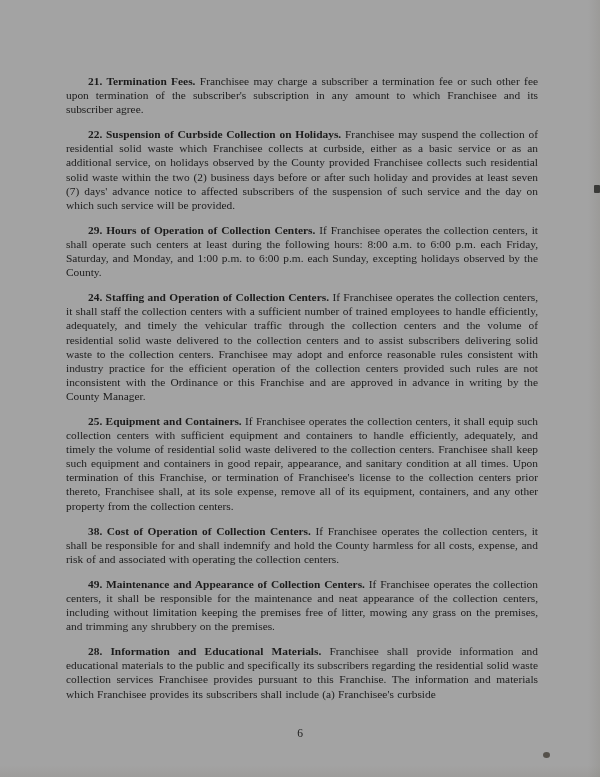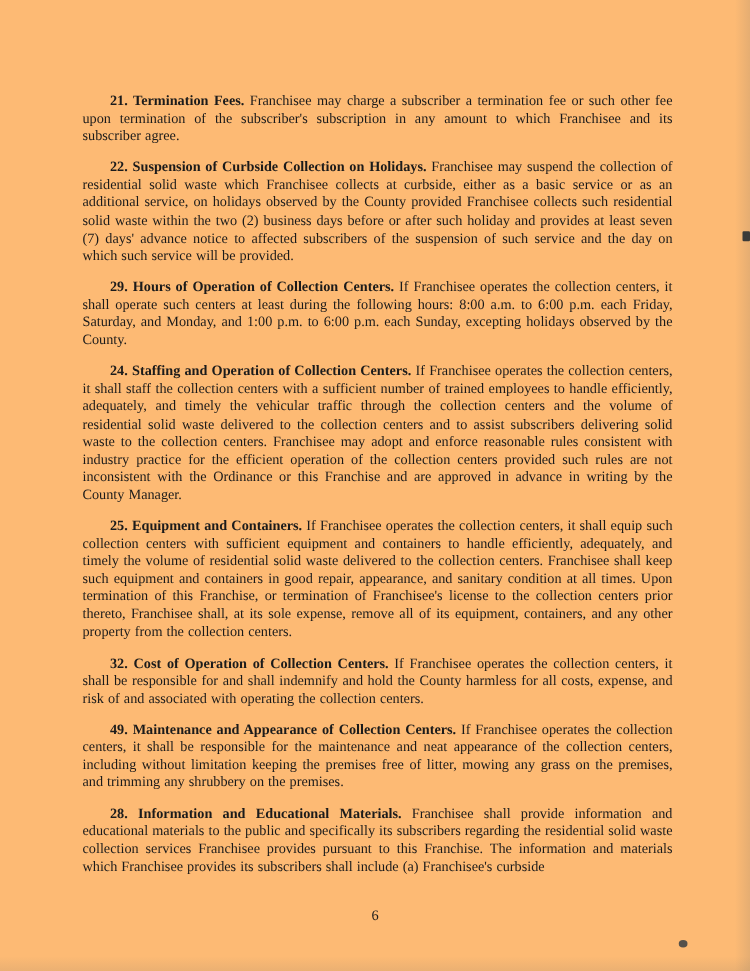--- a/index.html
+++ b/index.html
@@ -5,21 +5,21 @@
   html, body { margin: 0; padding: 0; }
   body {
     width: 600px; height: 777px;
     background: #f2f1ed;
     font-family: "Liberation Serif", "DejaVu Serif", serif;
     position: relative;
     overflow: hidden;
   }
   .page {
     position: absolute; inset: 0;
-    background: #fdba74;
+    background: #a3a3a3;
     color: #1b1b1b;
     padding: 74px 62px 16px 66px;
     box-sizing: border-box;
   }
   .para {
     font-size: 11.4px;
     line-height: 14.1px;
     text-align: justify;
     text-indent: 22px;
     margin: 0 0 11px 0;
@@ -66,21 +66,21 @@
   <p class="para"><span class="head">21. Termination Fees.</span> <span>Franchisee may charge a subscriber a termination fee or such other fee upon termination of the subscriber's subscription in any amount to which Franchisee and its subscriber agree.</span></p>
 
   <p class="para"><span class="head">22. Suspension of Curbside Collection on Holidays.</span> <span>Franchisee may suspend the collection of residential solid waste which Franchisee collects at curbside, either as a basic service or as an additional service, on holidays observed by the County provided Franchisee collects such residential solid waste within the two (2) business days before or after such holiday and provides at least seven (7) days' advance notice to affected subscribers of the suspension of such service and the day on which such service will be provided.</span></p>
 
   <p class="para"><span class="head">29. Hours of Operation of Collection Centers.</span> <span>If Franchisee operates the collection centers, it shall operate such centers at least during the following hours: 8:00 a.m. to 6:00 p.m. each Friday, Saturday, and Monday, and 1:00 p.m. to 6:00 p.m. each Sunday, excepting holidays observed by the County.</span></p>
 
   <p class="para"><span class="head">24. Staffing and Operation of Collection Centers.</span> <span>If Franchisee operates the collection centers, it shall staff the collection centers with a sufficient number of trained employees to handle efficiently, adequately, and timely the vehicular traffic through the collection centers and the volume of residential solid waste delivered to the collection centers and to assist subscribers delivering solid waste to the collection centers. Franchisee may adopt and enforce reasonable rules consistent with industry practice for the efficient operation of the collection centers provided such rules are not inconsistent with the Ordinance or this Franchise and are approved in advance in writing by the County Manager.</span></p>
 
   <p class="para"><span class="head">25. Equipment and Containers.</span> <span>If Franchisee operates the collection centers, it shall equip such collection centers with sufficient equipment and containers to handle efficiently, adequately, and timely the volume of residential solid waste delivered to the collection centers. Franchisee shall keep such equipment and containers in good repair, appearance, and sanitary condition at all times. Upon termination of this Franchise, or termination of Franchisee's license to the collection centers prior thereto, Franchisee shall, at its sole expense, remove all of its equipment, containers, and any other property from the collection centers.</span></p>
 
-  <p class="para"><span class="head">32. Cost of Operation of Collection Centers.</span> <span>If Franchisee operates the collection centers, it shall be responsible for and shall indemnify and hold the County harmless for all costs, expense, and risk of and associated with operating the collection centers.</span></p>
+  <p class="para"><span class="head">38. Cost of Operation of Collection Centers.</span> <span>If Franchisee operates the collection centers, it shall be responsible for and shall indemnify and hold the County harmless for all costs, expense, and risk of and associated with operating the collection centers.</span></p>
 
   <p class="para"><span class="head">49. Maintenance and Appearance of Collection Centers.</span> <span>If Franchisee operates the collection centers, it shall be responsible for the maintenance and neat appearance of the collection centers, including without limitation keeping the premises free of litter, mowing any grass on the premises, and trimming any shrubbery on the premises.</span></p>
 
   <p class="para"><span class="head">28. Information and Educational Materials.</span> <span>Franchisee shall provide information and educational materials to the public and specifically its subscribers regarding the residential solid waste collection services Franchisee provides pursuant to this Franchise. The information and materials which Franchisee provides its subscribers shall include (a) Franchisee's curbside</span></p>
 
   <div class="page-number">6</div>
 
   <div class="edge-right"></div>
   <div class="edge-bottom"></div>
   <div class="artifact-right-dash"></div>

